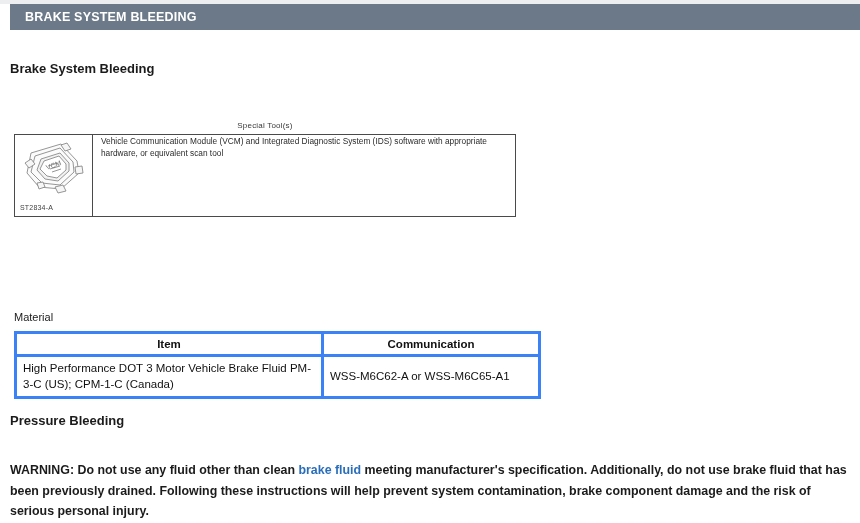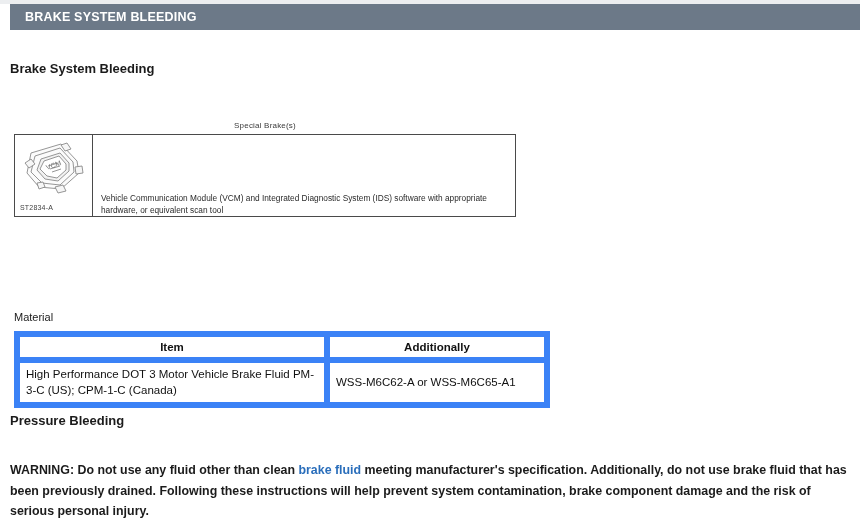--- a/index.html
+++ b/index.html
@@ -96,21 +96,21 @@
     left: 5px;
     font-size: 7px;
     color: #3f3f3f;
     letter-spacing: 0.2px;
   }
   .tool-desc-cell {
     flex: 1;
     box-sizing: border-box;
     padding: 0 8px;
     display: flex;
-    align-items: flex-end;
+    align-items: flex-start;
   }
   .tool-desc-text {
     font-size: 8.3px;
     line-height: 1.45;
     color: #2b2b2b;
   }
 
   
   .material-caption {
     position: absolute;
@@ -124,21 +124,21 @@
   .material-table {
     position: absolute;
     top: 301px;
     left: 14px;
     width: 502px;
     border-collapse: collapse;
     table-layout: fixed;
   }
   .material-table th,
   .material-table td {
-    border: 6px solid #3b82f6;
+    border: 3px solid #3b82f6;
     font-size: 11.5px;
     color: #111111;
   }
   .material-table th {
     text-align: center;
     font-weight: bold;
     padding: 4px 4px;
   }
   .material-table td {
     padding: 4px 6px;
@@ -172,21 +172,21 @@
 <div class="top-strip"></div>
 
 <div class="page-title-bar">
   <span class="title">BRAKE SYSTEM BLEEDING</span>
 </div>
 
 <div class="content">
 
   <h2 class="section-heading" id="heading-main">Brake System Bleeding</h2>
 
-  <div class="tool-caption">Special Brake(s)</div>
+  <div class="tool-caption">Special Tool(s)</div>
 
   <div class="tool-table">
     <div class="tool-img-cell">
       <svg class="tool-svg" width="74" height="58" viewBox="0 0 74 58">
         <g fill="none" stroke="#8a8a8a" stroke-width="0.9" stroke-linejoin="round">
           <path d="M14 14 L44 5 L60 22 L62 34 L44 50 L22 48 L10 34 Z" fill="#fbfbfb"></path>
           <path d="M18 17 L43 9 L56 23 L57 33 L43 46 L25 44 L14 33 Z"></path>
           <path d="M24 20 L43 14 L52 24 L52 32 L41 42 L28 40 L20 31 Z" fill="#f2f2f2"></path>
           <path d="M27 22 L42 17 L49 25 L49 31 L40 39 L30 37 L23 30 Z" fill="#ffffff"></path>
           <path d="M8 24 L14 20 L18 25 L12 29 Z" fill="#f6f6f6"></path>
@@ -206,21 +206,21 @@
       <span class="tool-desc-text">Vehicle Communication Module (VCM) and Integrated Diagnostic System (IDS) software with appropriate hardware, or equivalent scan tool</span>
     </div>
   </div>
 
   <div class="material-caption">Material</div>
 
   <table class="material-table">
     <thead>
       <tr>
         <th class="col-item">Item</th>
-        <th class="col-spec">Additionally</th>
+        <th class="col-spec">Communication</th>
       </tr>
     </thead>
     <tbody>
       <tr>
         <td class="col-item">High Performance DOT 3 Motor Vehicle Brake Fluid PM-3-C (US); CPM-1-C (Canada)</td>
         <td class="col-spec">WSS-M6C62-A or WSS-M6C65-A1</td>
       </tr>
     </tbody>
   </table>
 

